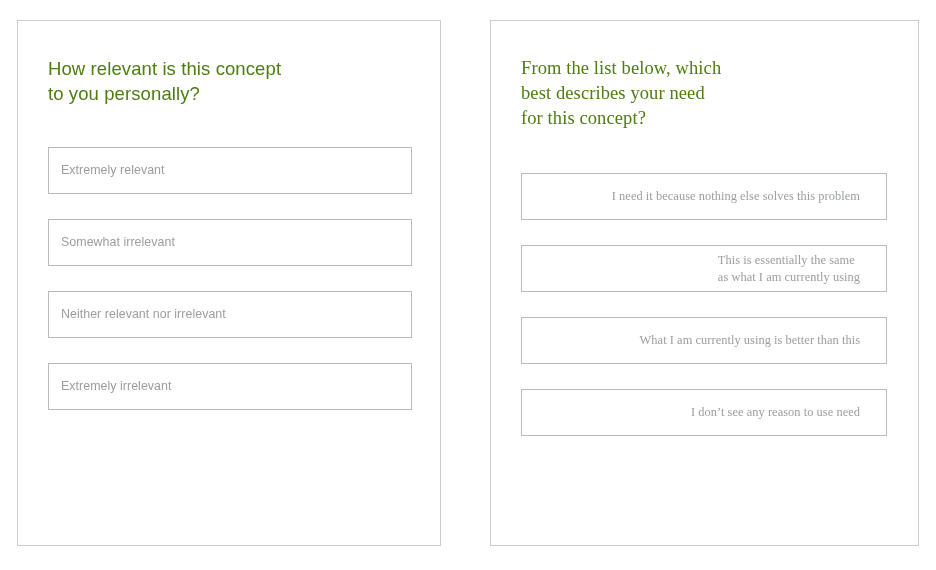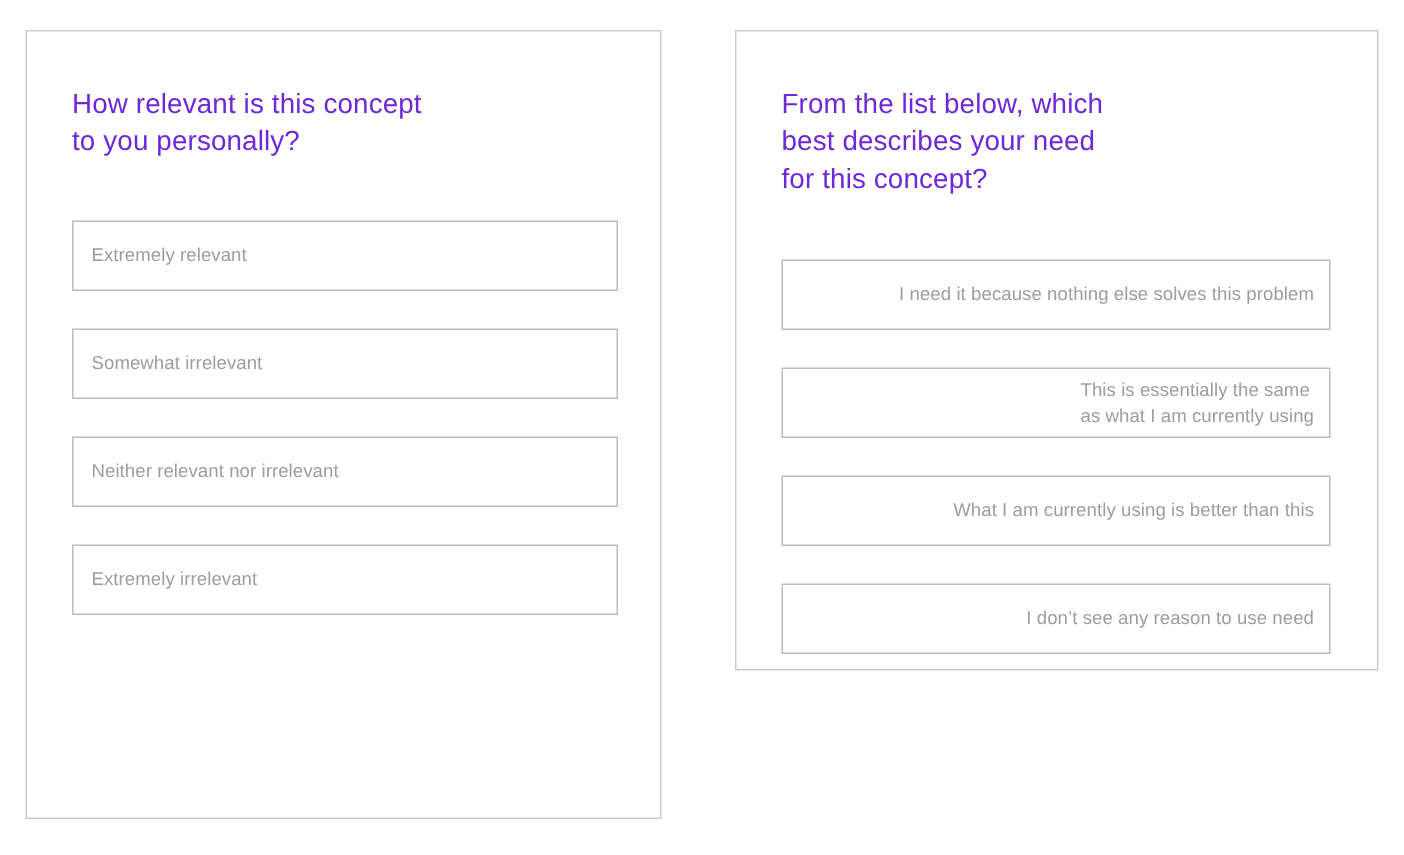--- a/index.html
+++ b/index.html
@@ -35,40 +35,41 @@
     left: 17px;
     top: 20px;
     width: 424px;
     height: 526px;
   }
 
   #card-need {
     left: 490px;
     top: 20px;
     width: 429px;
-    height: 427px;
+    height: 526px;
+    font-family: Liberation Serif, serif;
   }
 
   .card-inner {
     position: absolute;
     left: 30px;
     right: 30px;
     top: 0;
     bottom: 0;
   }
 
   .question-heading {
     position: absolute;
     left: 0;
     top: 35px;
     margin: 0;
     font-size: 18.5px;
     font-weight: 400;
     line-height: 25px;
-    color: #6d28d9;
+    color: #4d7c0f;
     letter-spacing: 0.1px;
     white-space: pre-line;
   }
 
   .options {
     position: absolute;
     left: 0;
     right: 0;
   }
 
@@ -80,21 +81,21 @@
     top: 152px;
   }
 
   .option-box {
     box-sizing: border-box;
     border: 1px solid #b9bbbd;
     background: #ffffff;
     display: flex;
     align-items: center;
     padding-left: 12px;
-    padding-right: 10px;
+    padding-right: 26px;
     margin-bottom: 26px;
   }
 
   #options-relevance .option-box {
     width: 364px;
     height: 47px;
     margin-bottom: 25px;
   }
 
   #options-need .option-box {

